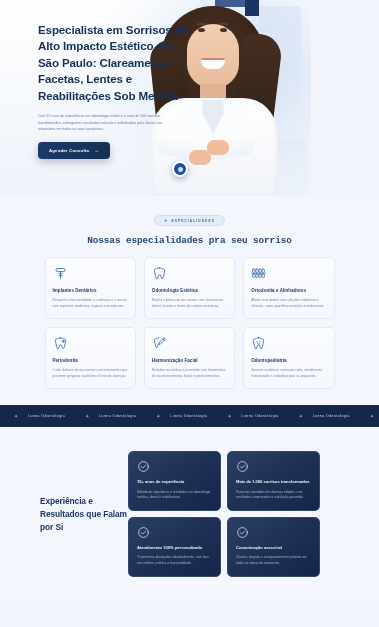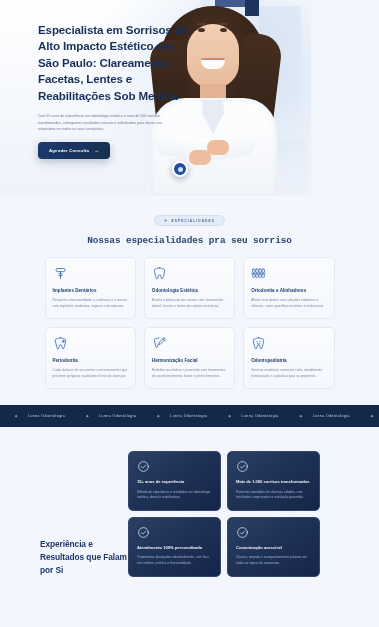--- a/index.html
+++ b/index.html
@@ -390,21 +390,21 @@
     font-size: 5px;
     line-height: 1;
   }
 
   
   .results {
     position: relative;
     background: #f3f6fc;
     padding: 24px 0 30px;
     display: flex;
-    align-items: flex-end;
+    align-items: center;
   }
   .results-head {
     width: 128px;
     padding-left: 40px;
     font-size: 8.4px;
     line-height: 1.55;
     font-weight: 600;
     color: #20396a;
     letter-spacing: -0.1px;
   }

